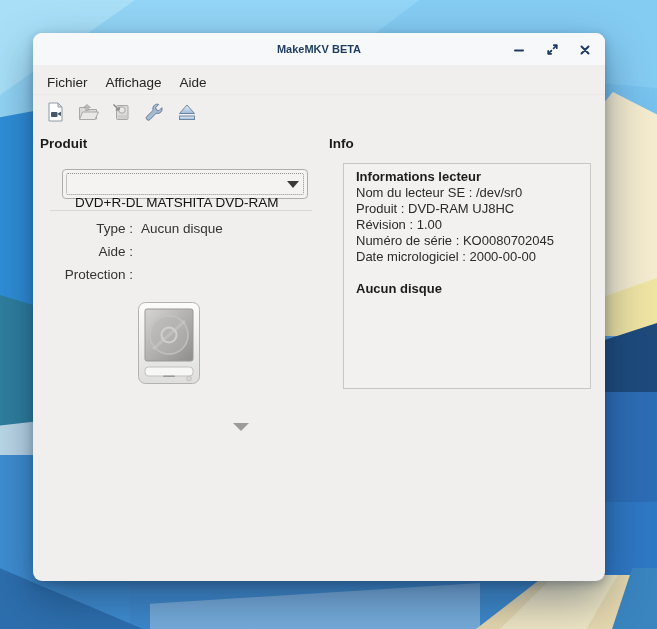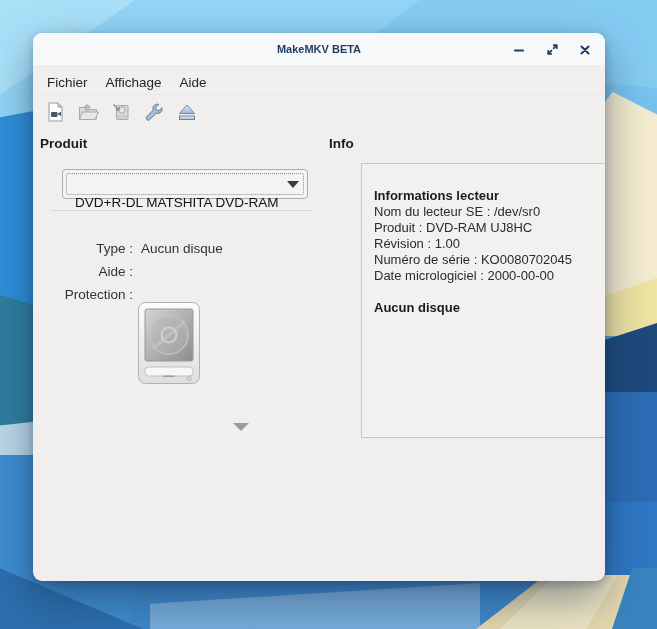--- a/index.html
+++ b/index.html
@@ -39,32 +39,32 @@
   .combo { position:absolute; left:29px; top:136px; width:246px; height:30px;
     background:#f4f3f2; border:1px solid #aeadab; border-radius:4px;
     display:flex; align-items:center; padding:0 8px; cursor:pointer; }
   .combo-inner { position:absolute; inset:3px; border:1px dotted #8f8f8d; border-radius:2px; pointer-events:none; }
   .combo-text { flex:1; font-size:13.5px; color:#141414; white-space:nowrap; overflow:hidden; padding-left:4px;margin-top:37px; }
   .combo-arrow { width:0; height:0; border-left:6px solid transparent; border-right:6px solid transparent;
     border-top:7px solid #3a3a3a; margin-left:6px; flex:none; }
 
   .sep { position:absolute; left:17px; top:177px; width:262px; height:1px; background:#d9d8d6; }
 
-  .fields { position:absolute; left:0; top:184px; width:290px;margin-top:20px; }
+  .fields { position:absolute; left:0; top:184px; width:290px; }
   .field-row { display:flex; height:23px; align-items:center; }
   .field-label { width:100px; text-align:right; font-size:13.5px; color:#333; flex:none; }
   .field-value { margin-left:8px; font-size:13.5px; color:#333; }
 
   .driveicon { position:absolute; left:104px; top:268px; width:64px; height:84px; }
   .scroll-arrow { position:absolute; left:200px; top:390px; width:0; height:0;
     border-left:8px solid transparent; border-right:8px solid transparent;
     border-top:8px solid #9c9b99; }
 
-  .infobox { position:absolute; left:328px; top:130px; width:248px; height:275px;
-    border:1px solid #c8c7c5; background:#f2f1ef; padding:24px 12px; }
+  .infobox { position:absolute; left:310px; top:130px; width:248px; height:226px;
+    border:1px solid #c8c7c5; background:#f2f1ef; padding:5px 12px; }
   .info-title { font-size:13px; font-weight:bold; color:#1c1c1c; line-height:16px; }
   .info-line { font-size:13px; color:#2b2b2b; line-height:16px; }
   .info-gap { height:16px; }
   .info-status { font-size:13px; font-weight:bold; color:#1c1c1c; line-height:16px; margin-top:0; }
 
   .logbox { position:absolute; left:2px; top:421px; width:568px; height:102px;
     background:#fdfdfc; border:1px solid #b3b2b0; padding:7px 9px; overflow:hidden; }
   .log-line { font-size:13.5px; color:#2e2e2e; line-height:18px; white-space:nowrap; }
 </style>
 </head>

